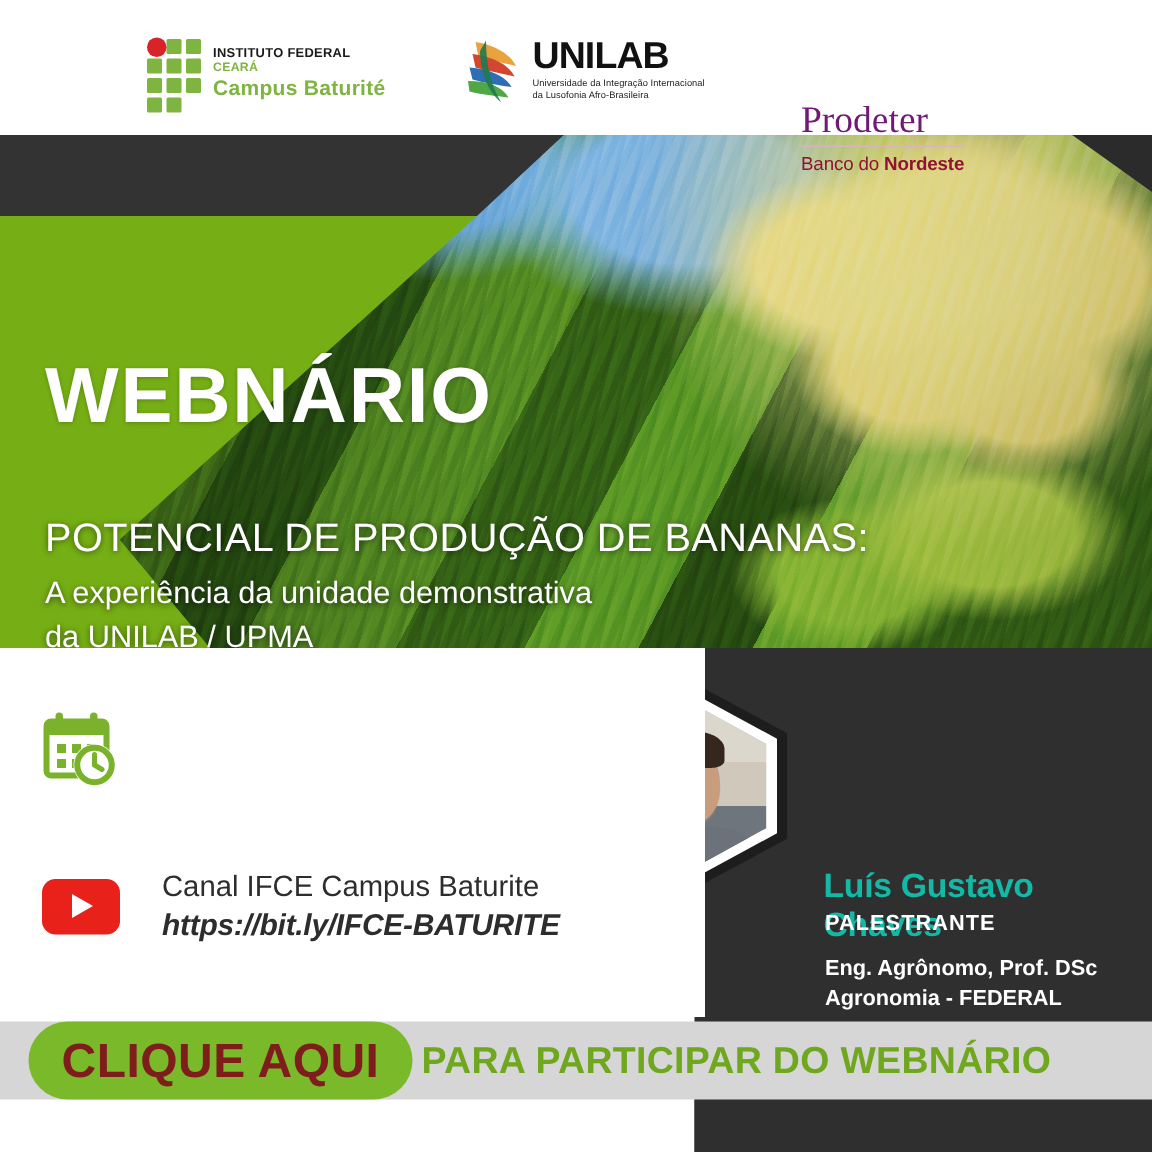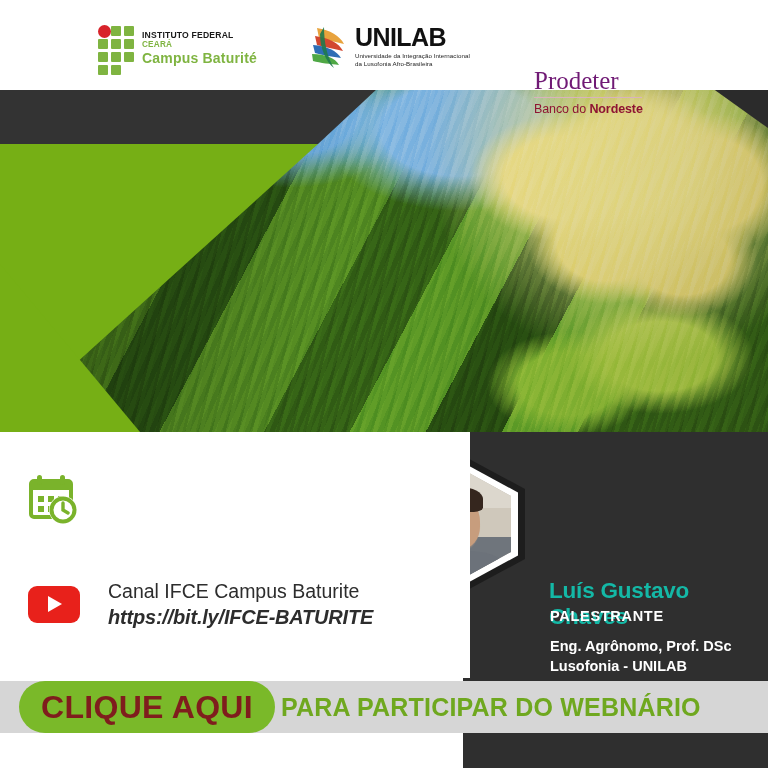--- a/index.html
+++ b/index.html
@@ -190,20 +190,26 @@
     <div class="photo"></div>
     <div class="photo-texture"></div>
     <div class="photo-shade"></div>
 
     <div class="dark-right"></div>
     <div class="dark-sliver"></div>
     <div class="green-block"></div>
     <div class="green-wedge"></div>
     <div class="greet-band"></div>
 
+    <div class="hero-title-wrap">
+      <div class="h-web">WEBNÁRIO</div>
+      <div class="h-main">POTENCIAL DE PRODUÇÃO DE BANANAS:</div>
+      <div class="h-sub">A experiência da unidade demonstrativa</div>
+      <div class="h-sub" style="margin-top:0;">da UNILAB / UPMA</div>
+    </div>
   </div>
 
   <div class="info">
 
     <div class="row row-date">
       <svg class="cal-ico" viewBox="0 0 54 52">
         <rect x="3" y="7" width="40" height="36" rx="3" fill="none" stroke="#7AB32B" stroke-width="4"></rect>
         <rect x="3" y="7" width="40" height="9" fill="#7AB32B"></rect>
         <rect x="9" y="1" width="5" height="10" rx="2.5" fill="#7AB32B"></rect>
         <rect x="32" y="1" width="5" height="10" rx="2.5" fill="#7AB32B"></rect>
@@ -234,21 +240,21 @@
       <div class="hex-photo">
         <div class="shelf"></div>
         <div class="shirt"></div>
         <div class="face"></div>
         <div class="hair"></div>
       </div>
     </div>
     <div class="sp-name">Luís Gustavo Chaves</div>
     <div class="sp-role">PALESTRANTE</div>
     <div class="sp-l1">Eng. Agrônomo, Prof. DSc</div>
-    <div class="sp-l2">Lusofonia - UNILAB</div>
+    <div class="sp-l2">Agronomia - FEDERAL</div>
   </div>
 
   <div class="bottom-dark"></div>
   <div class="cta-bar"></div>
   <div class="cta-tail">
     <span>PARA PARTICIPAR DO WEBNÁRIO</span>
   </div>
   <button class="cta-btn">
     <span>CLIQUE AQUI</span>
   </button>

